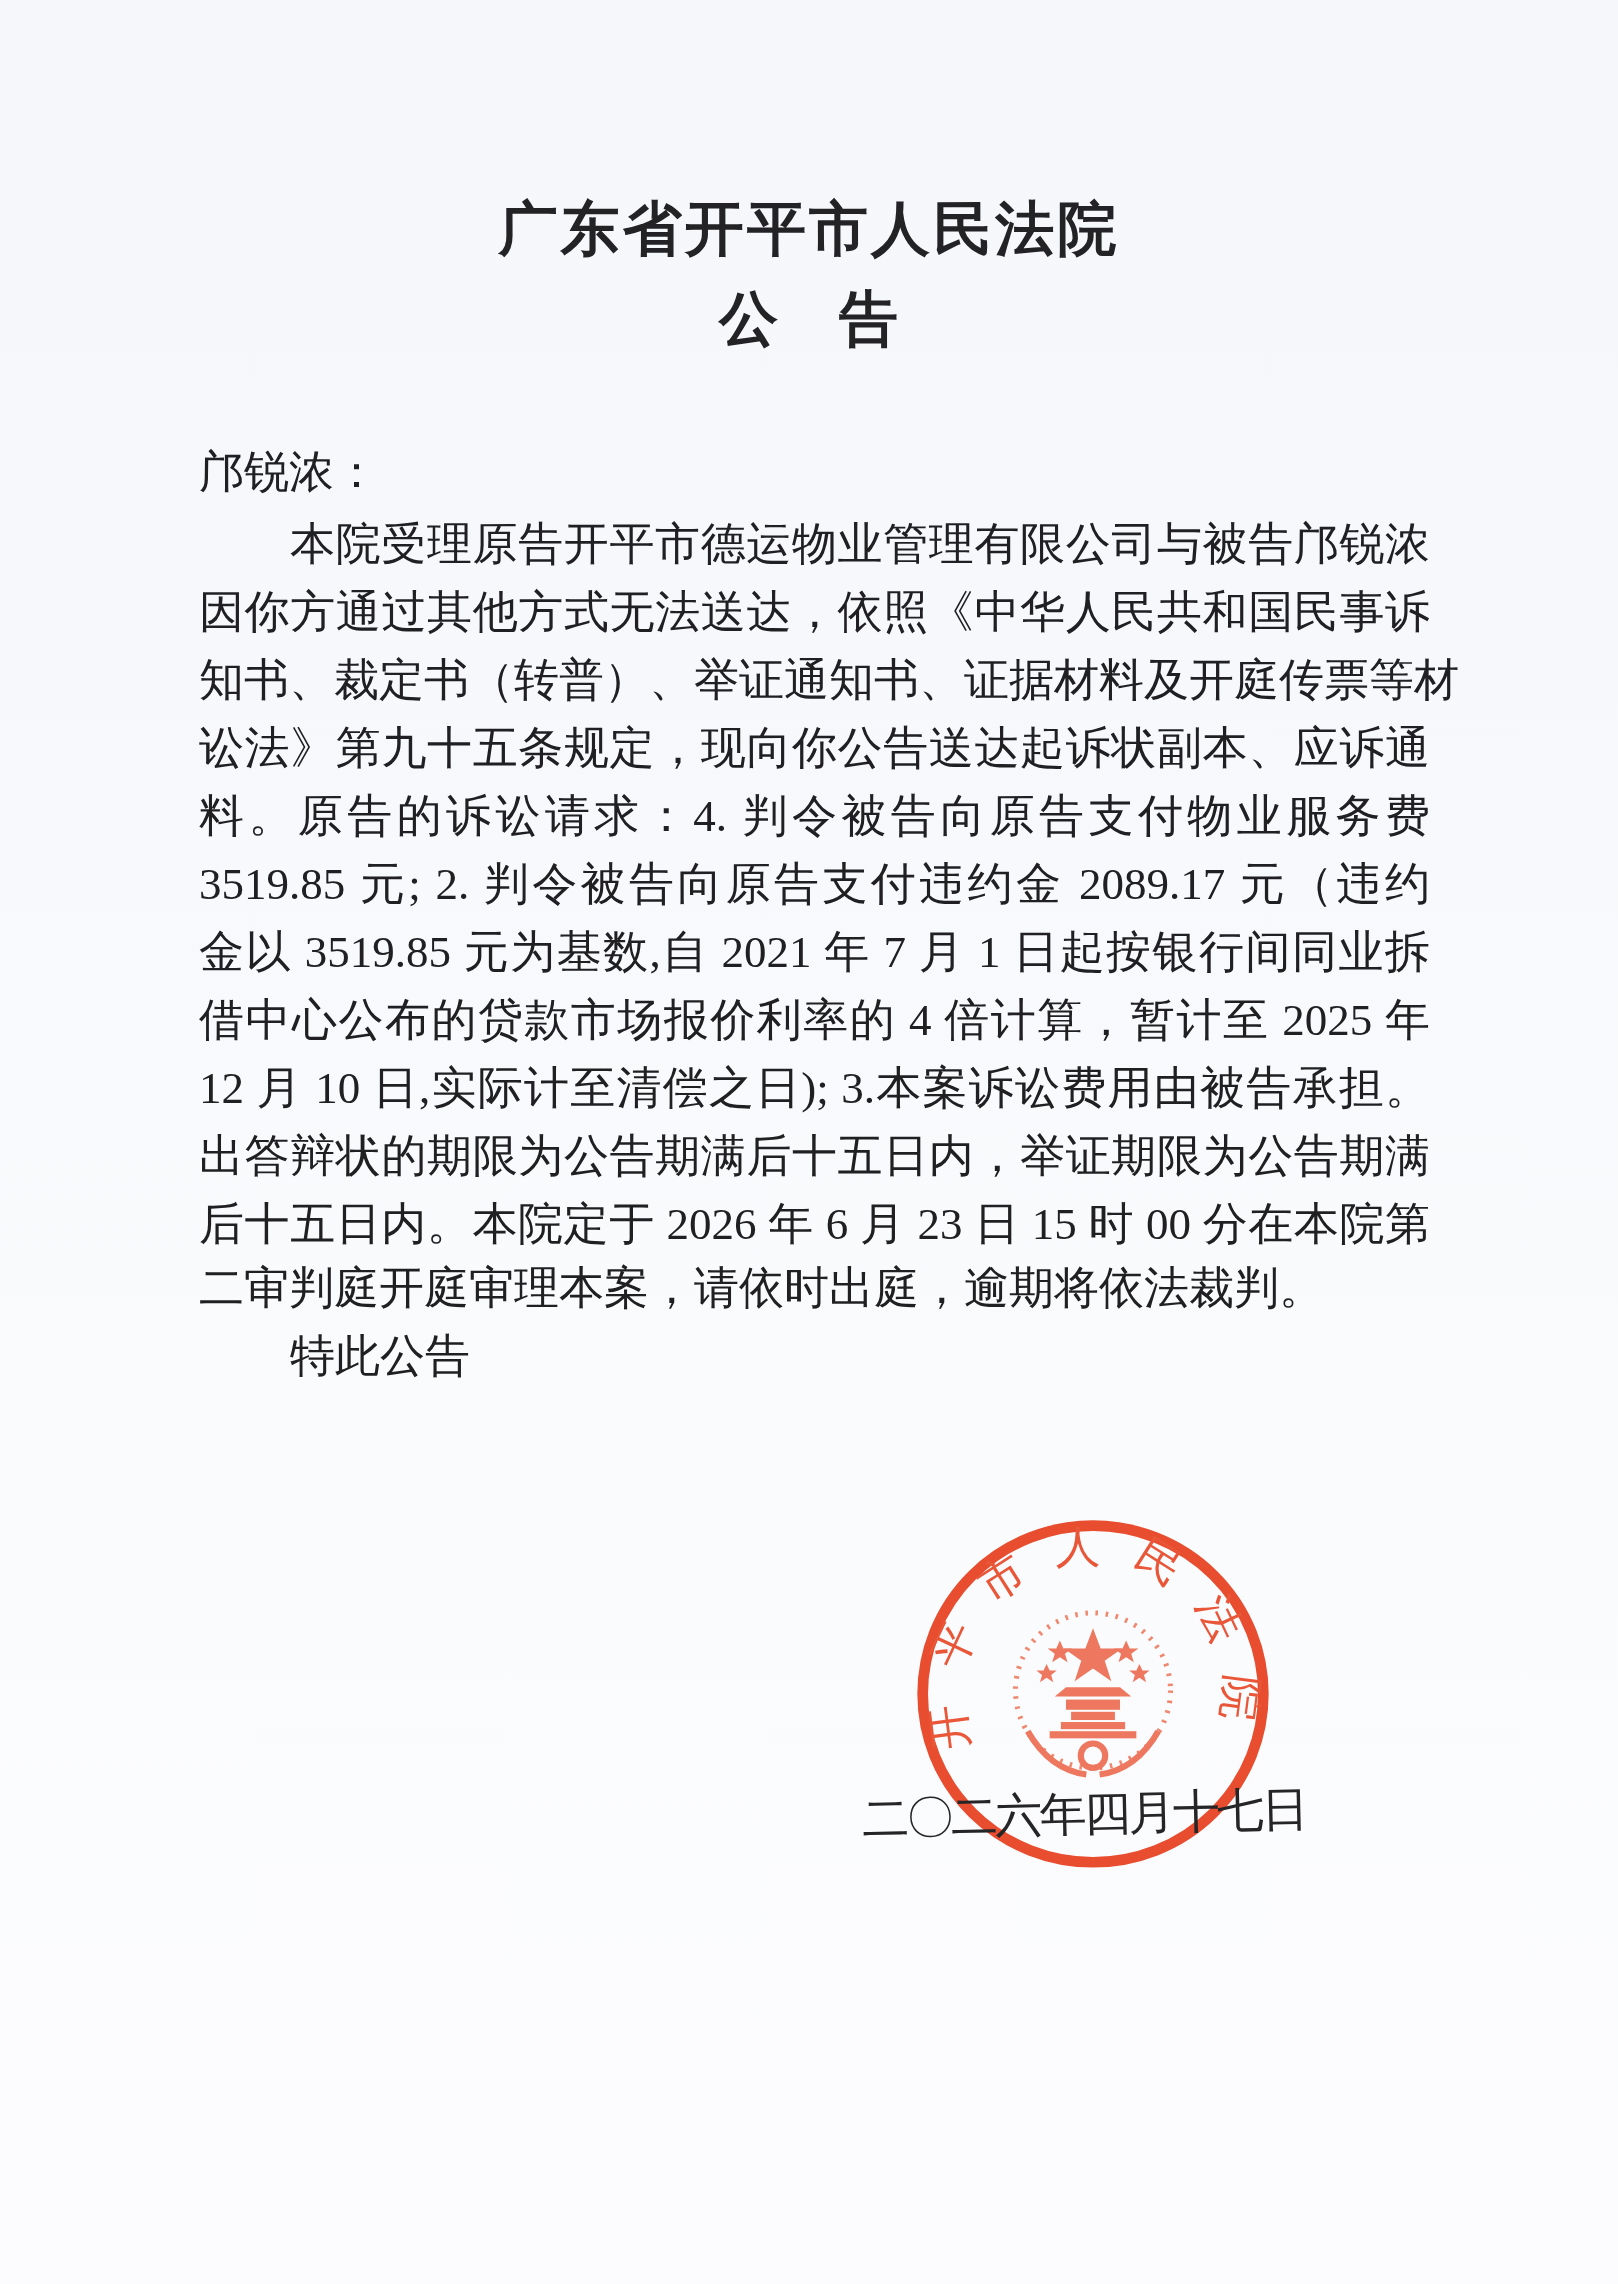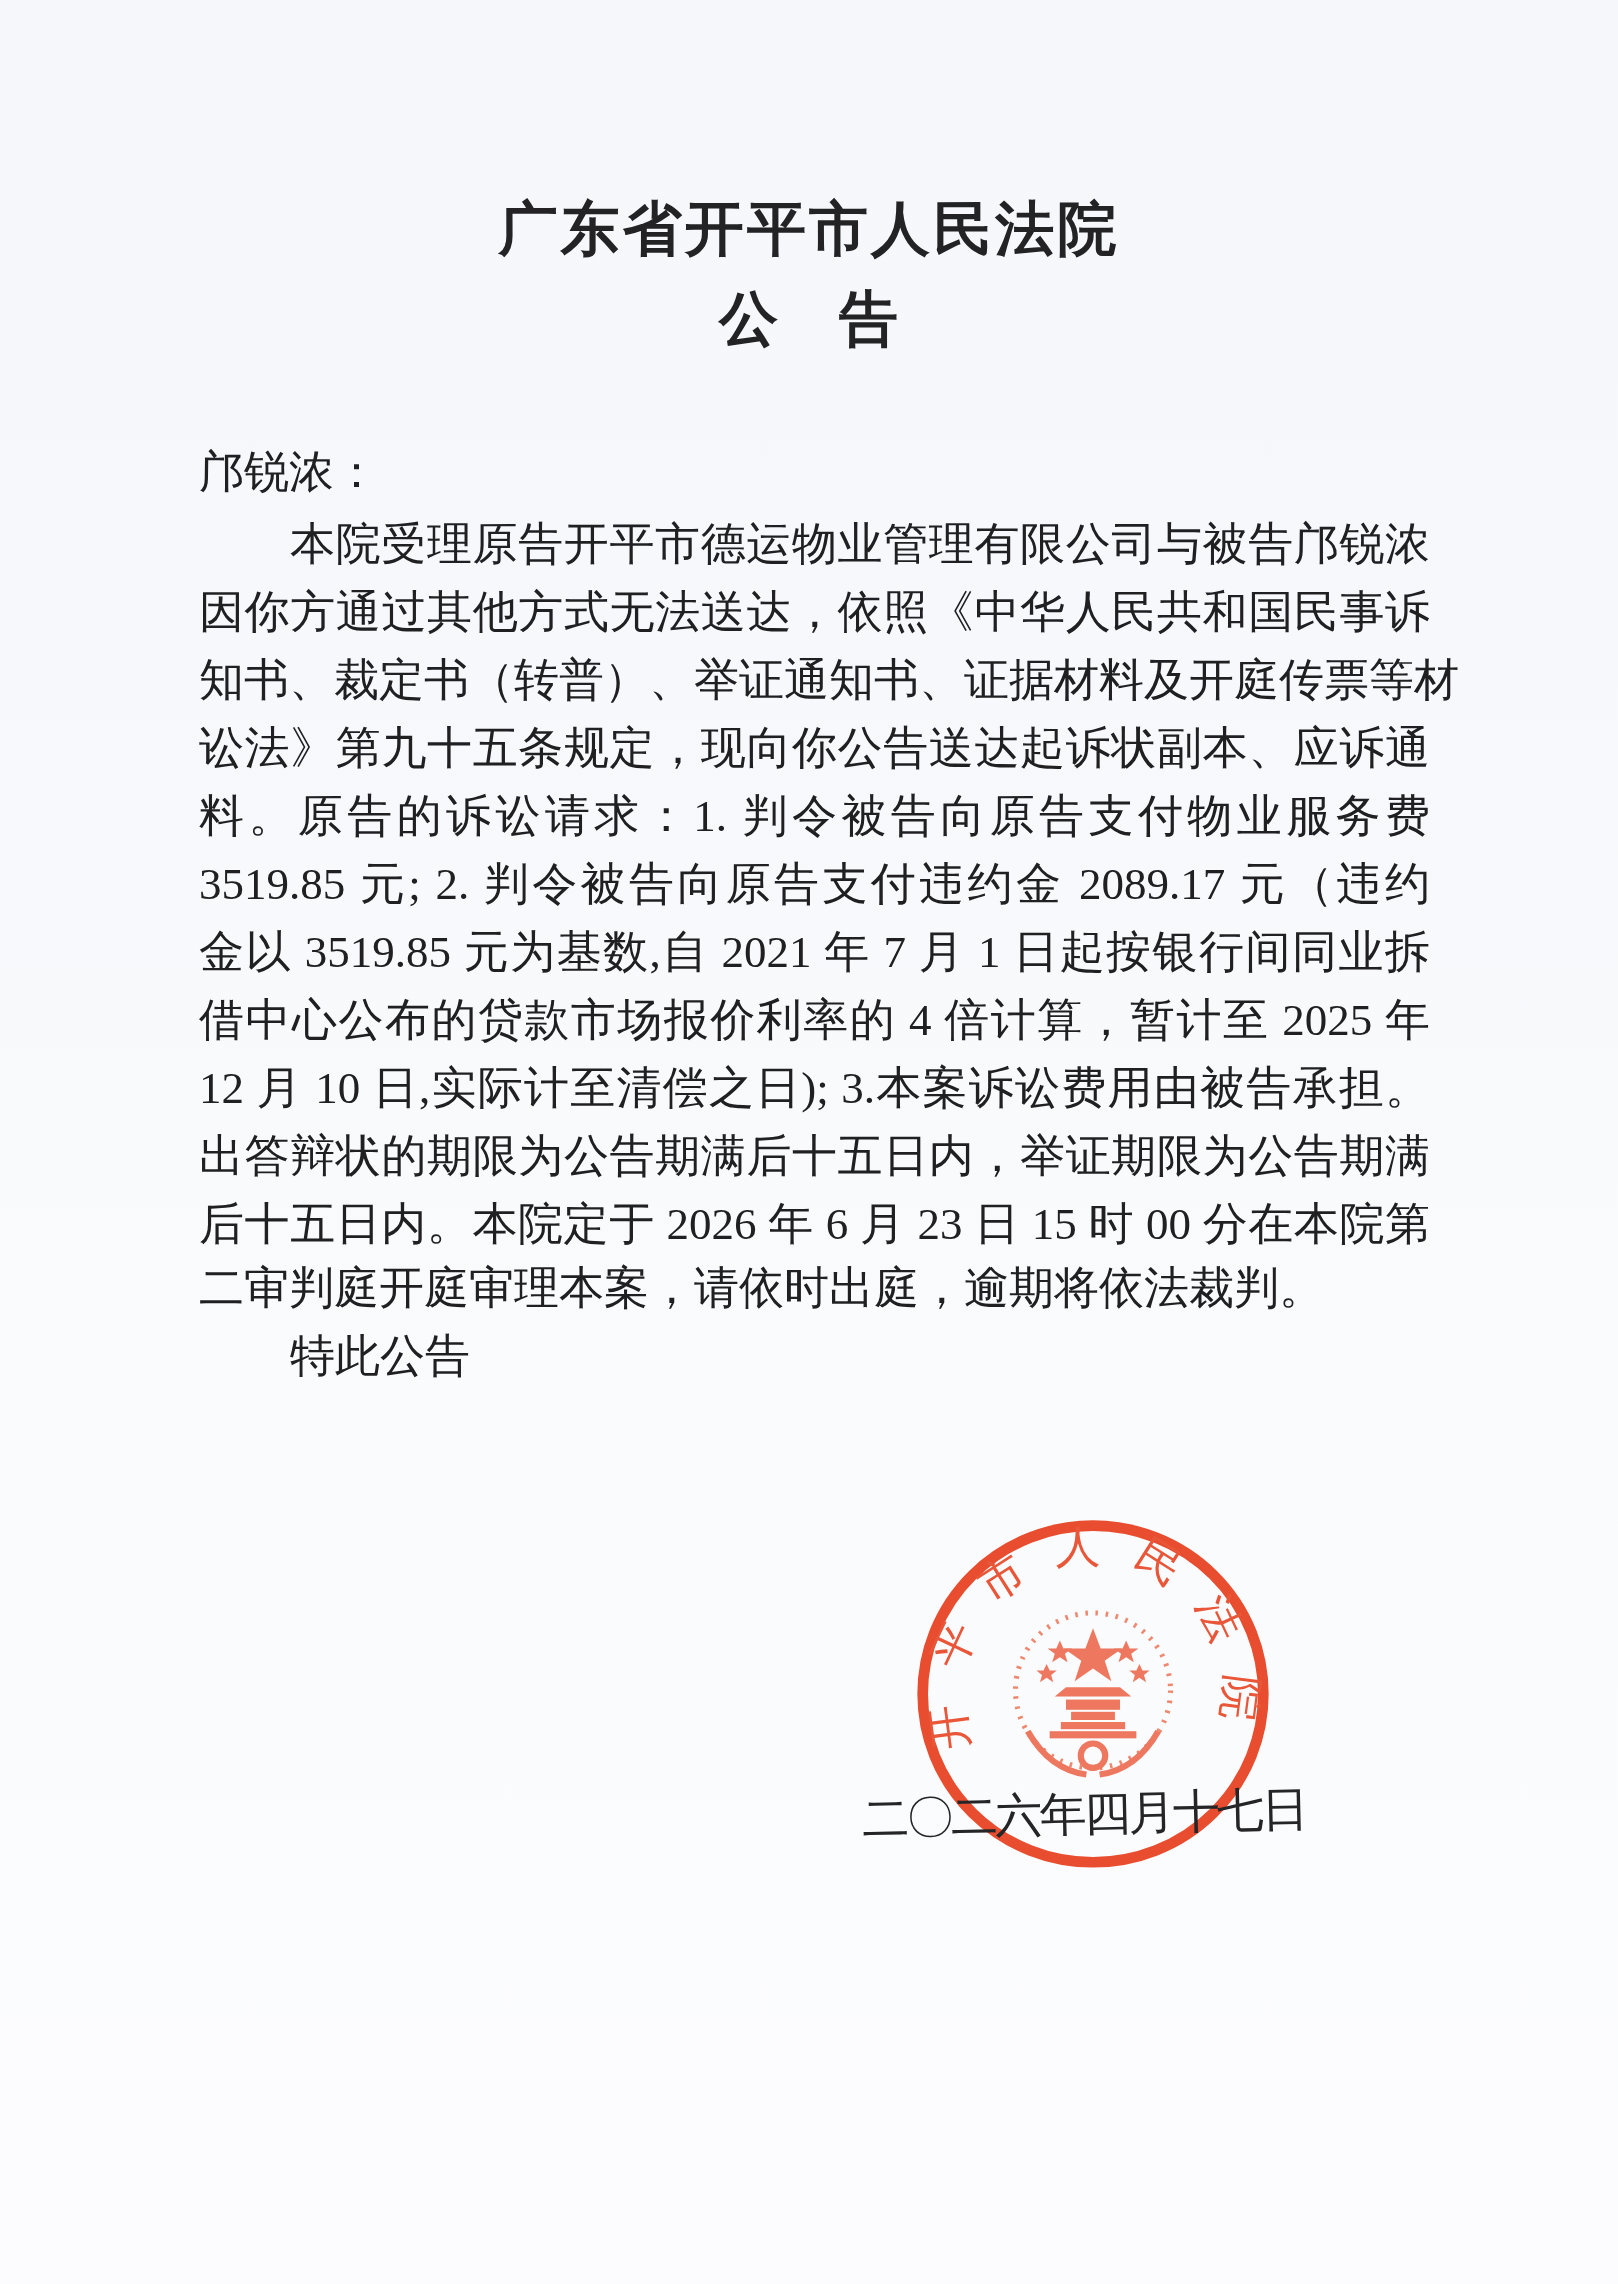--- a/index.html
+++ b/index.html
@@ -78,21 +78,21 @@
 
   <div class="court-title">广东省开平市人民法院</div>
   <div class="doc-title">公　告</div>
 
   <div class="body-text">
     <div class="bl nj">邝锐浓：</div>
     <div class="bl ind">本院受理原告开平市德运物业管理有限公司与被告邝锐浓</div>
     <div class="bl">因你方通过其他方式无法送达，依照《中华人民共和国民事诉</div>
     <div class="bl">知书、裁定书（转普）、举证通知书、证据材料及开庭传票等材</div>
     <div class="bl">讼法》第九十五条规定，现向你公告送达起诉状副本、应诉通</div>
-    <div class="bl">料。原告的诉讼请求：1. 判令被告向原告支付物业服务费</div>
+    <div class="bl">料。原告的诉讼请求：4. 判令被告向原告支付物业服务费</div>
     <div class="bl">3519.85 元; 2. 判令被告向原告支付违约金 2089.17 元（违约</div>
     <div class="bl">金以 3519.85 元为基数,自 2021 年 7 月 1 日起按银行间同业拆</div>
     <div class="bl">借中心公布的贷款市场报价利率的 4 倍计算，暂计至 2025 年</div>
     <div class="bl">12 月 10 日,实际计至清偿之日); 3.本案诉讼费用由被告承担。</div>
     <div class="bl">出答辩状的期限为公告期满后十五日内，举证期限为公告期满</div>
     <div class="bl">后十五日内。本院定于 2026 年 6 月 23 日 15 时 00 分在本院第</div>
     <div class="bl nj">二审判庭开庭审理本案，请依时出庭，逾期将依法裁判。</div>
     <div class="bl nj ind">特此公告</div>
   </div>
 

